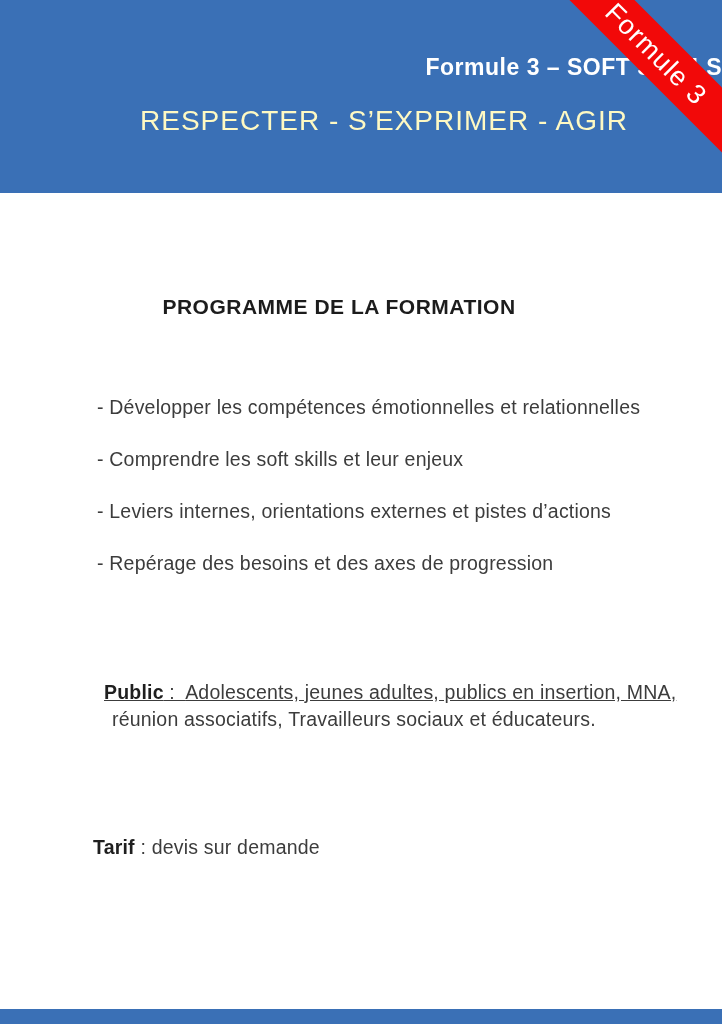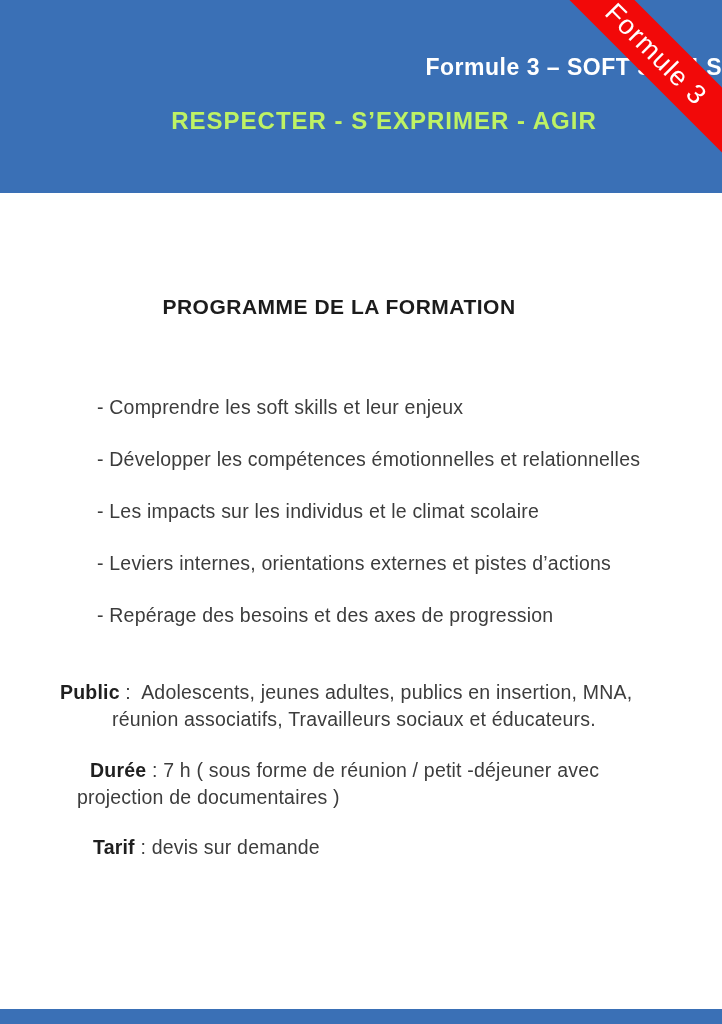--- a/index.html
+++ b/index.html
@@ -26,22 +26,22 @@
     font-size:23px;font-weight:bold;
     letter-spacing:0.5px;
     line-height:28px;
     white-space:pre-wrap;
   }
   .header-subtitle{
     position:absolute;left:0;top:106px;
     width:722px;
     padding-left:46px;box-sizing:border-box;
     text-align:center;
-    color:#bef264;
-    font-size:24px;font-weight:700;
+    color:#fef9c3;
+    font-size:28px;font-weight:400;
     letter-spacing:1px;
     line-height:30px;
     white-space:pre-wrap;
   }
 
   
   .ribbon{
     position:absolute;left:526px;top:31px;
     width:260px;height:46px;
     background:#f20909;
@@ -81,21 +81,21 @@
     letter-spacing:0.2px;
     line-height:26px;
     white-space:pre-wrap;
   }
 
   .detail{position:absolute;margin:0;color:#3c3c3c;font-size:19.5px;letter-spacing:0.2px;}
   .detail .line{display:block;line-height:27px;white-space:pre-wrap;}
   .detail b{color:#1f1f1f;font-weight:bold;}
 
   .public-block{left:0;top:679px;width:722px;}
-  .public-block .l1{margin-left:60px;}
+  .public-block .l1{margin-left:104px;text-decoration:underline;}
   .public-block .l2{margin-left:112px;}
 
   .duree-block{left:0;top:757px;width:722px;}
   .duree-block .l1{margin-left:90px;}
   .duree-block .l2{margin-left:77px;}
 
   .tarif-block{left:0;top:834px;width:649px;}
   .tarif-block .l1{margin-left:93px;}
 
   
@@ -114,36 +114,31 @@
     <div class="header-title">Formule 3 – SOFT SKILLS</div>
     <div class="header-subtitle">RESPECTER - S’EXPRIMER - AGIR</div>
     <div class="ribbon">
       <span>Formule 3</span>
     </div>
   </header>
 
   <h1 class="section-title">PROGRAMME DE LA FORMATION</h1>
 
   <ul class="program-list">
+    <li>- Développer les compétences émotionnelles et relationnelles</li>
     <li>- Comprendre les soft skills et leur enjeux</li>
-    <li>- Développer les compétences émotionnelles et relationnelles</li>
-    <li>- Les impacts sur les individus et le climat scolaire</li>
     <li>- Leviers internes, orientations externes et pistes d’actions</li>
     <li>- Repérage des besoins et des axes de progression</li>
   </ul>
 
   <p class="detail public-block">
     <span class="line l1"><b>Public</b><span> :  </span><span>Adolescents, jeunes adultes, publics en insertion, MNA,</span></span>
     <span class="line l2">réunion associatifs, Travailleurs sociaux et éducateurs.</span>
   </p>
 
-  <p class="detail duree-block">
-    <span class="line l1"><b>Durée</b><span> : </span><span>7 h ( sous forme de réunion / petit -déjeuner avec</span></span>
-    <span class="line l2">projection de documentaires )</span>
-  </p>
 
   <p class="detail tarif-block">
     <span class="line l1"><b>Tarif</b><span> : </span><span>devis sur demande</span></span>
   </p>
 
   <footer class="footer-bar"></footer>
 
 </div>
 
 </body></html>

